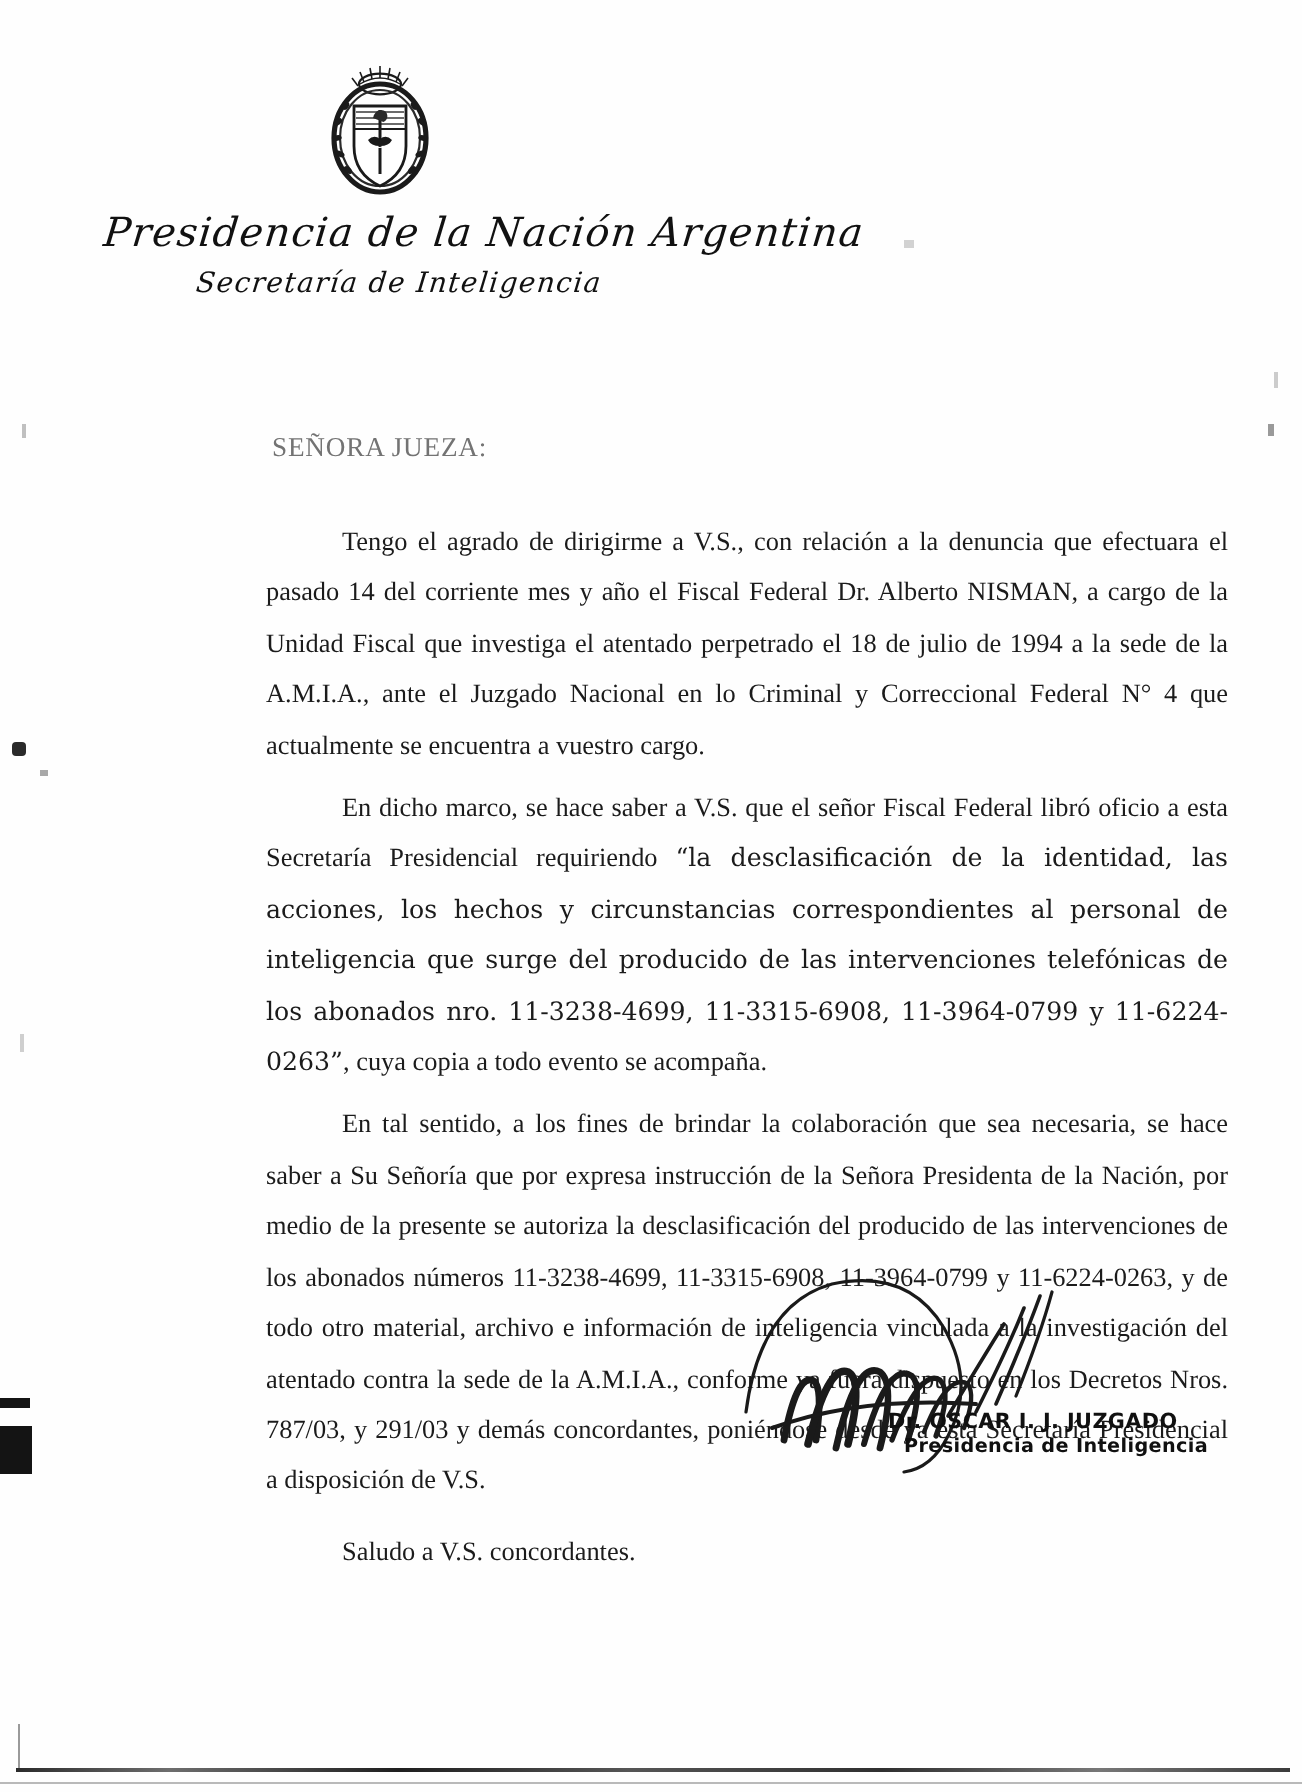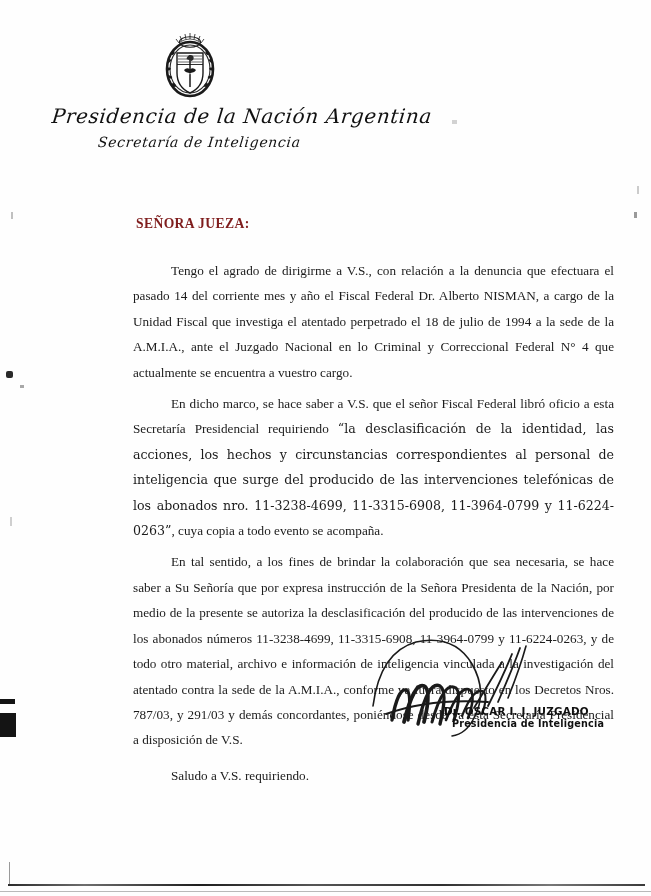--- a/index.html
+++ b/index.html
@@ -71,22 +71,21 @@
     color: #1b1b1b;
   }
 
   
   .salutation {
     position: absolute;
     left: 136px;
     top: 216px;
     font-size: 13.6px;
     letter-spacing: 0.4px;
-    color: #7f1d1d;
-    font-weight: bold;
+    color: #737373;
   }
 
   
   .body-block {
     position: absolute;
     left: 133px;
     top: 258px;
     width: 481px;
   }
   .para {
@@ -273,21 +272,21 @@
     </p>
 
     <p class="para">
       <span>En dicho marco, se hace saber a V.S. que el señor Fiscal Federal libró oficio a esta Secretaría Presidencial requiriendo </span><span class="quoted">“la desclasificación de la identidad, las acciones, los hechos y circunstancias correspondientes al personal de inteligencia que surge del producido de las intervenciones telefónicas de los abonados nro. 11-3238-4699, 11-3315-6908, 11-3964-0799 y 11-6224-0263”</span><span>, cuya copia a todo evento se acompaña.</span>
     </p>
 
     <p class="para tight">
       <span>En tal sentido, a los fines de brindar la colaboración que sea necesaria, se hace saber a Su Señoría que por expresa instrucción de la Señora Presidenta de la Nación, por medio de la presente se autoriza la desclasificación del producido de las intervenciones de los abonados números 11-3238-4699, 11-3315-6908, 11-3964-0799 y 11-6224-0263, y de todo otro material, archivo e información de inteligencia vinculada a la investigación del atentado contra la sede de la A.M.I.A., conforme ya fuera dispuesto en los Decretos Nros. 787/03, y 291/03 y demás concordantes, poniéndose desde ya esta Secretaría Presidencial a disposición de V.S.</span>
     </p>
 
-    <p class="closing">Saludo a V.S. requiriendo.</p>
+    <p class="closing">Saludo a V.S. concordantes.</p>
   </div>
 
   <div class="signature-area">
     <svg viewBox="0 0 250 112" xmlns="http://www.w3.org/2000/svg">
       <g fill="none" stroke="#1a1a1a" stroke-linecap="round" stroke-linejoin="round">
         <path d="M3 78 Q10 24 46 14 Q84 6 102 36 Q118 64 104 90 Q96 106 82 108" stroke-width="1.6"></path>
         <path d="M22 92 Q28 60 36 62 Q42 64 38 92" stroke-width="3.4"></path>
         <path d="M34 94 Q44 54 54 58 Q62 62 54 94" stroke-width="3.8"></path>
         <path d="M48 96 Q58 52 70 58 Q78 64 70 96" stroke-width="3.4"></path>
         <path d="M62 94 Q74 52 86 60 Q92 66 84 92" stroke-width="3.0"></path>

